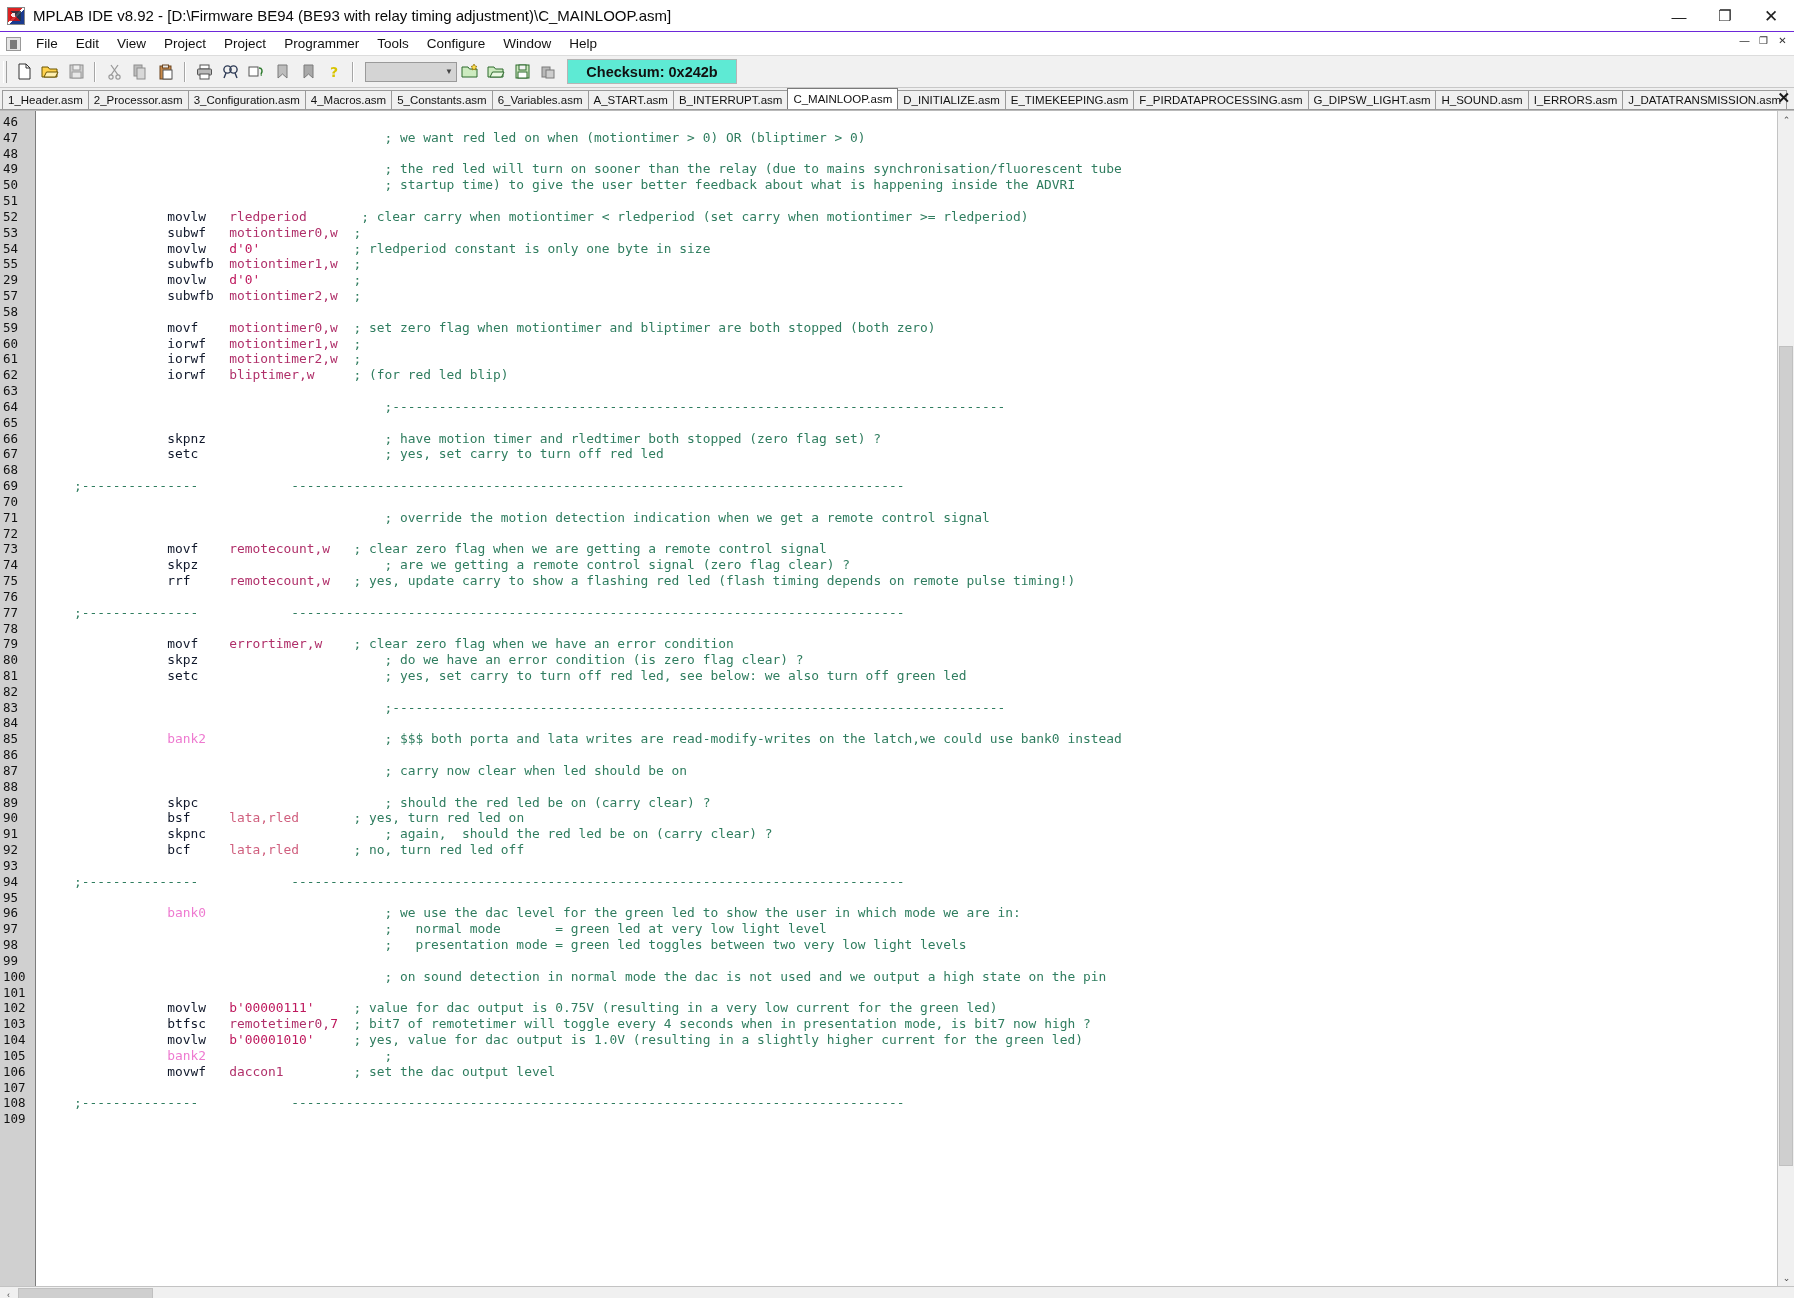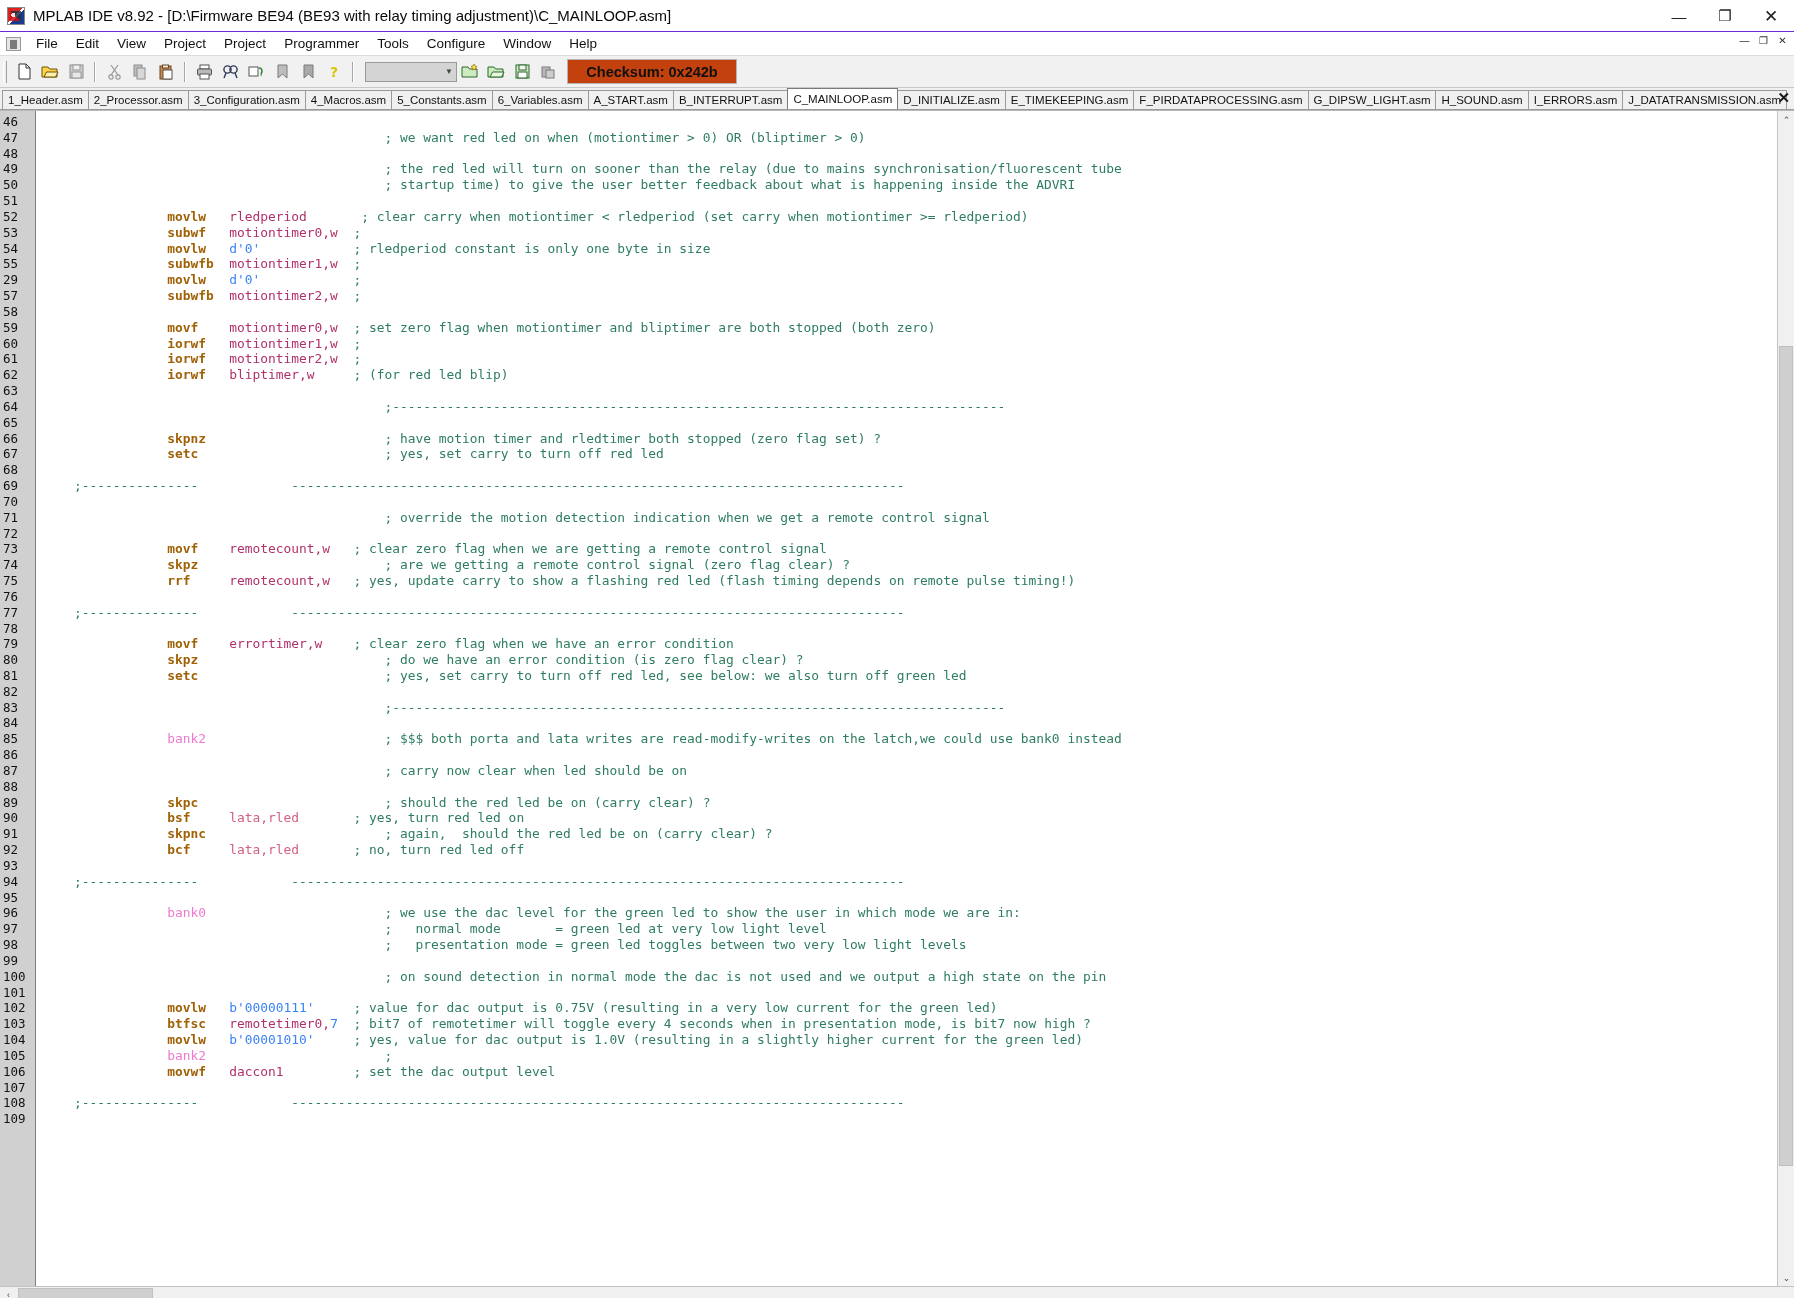--- a/index.html
+++ b/index.html
@@ -118,21 +118,21 @@
     display: flex; align-items: center; justify-content: flex-end;
     font-size: 11px;
     color: #555;
     padding-right: 3px;
   }
   .tb-combo .arr { font-size: 8px; color: #444; }
   .checksum-box {
     position: absolute; left: 567px; top: 3px;
     width: 170px; height: 25px;
     border: 1px solid #b5b5b5;
-    background: #c2410c;
+    background: #5eead4;
     display: flex; align-items: center; justify-content: center;
     font-size: 14.5px;
     color: #111;
     font-weight: 600;
   }
 
   
   .gi { display:block; }
 
   
@@ -208,24 +208,24 @@
   }
   .cline {
     height: 15.84px;
     line-height: 15.84px;
     font-family: "DejaVu Sans Mono", monospace;
     font-size: 12.9px;
     white-space: pre;
     color: #111;
     letter-spacing: 0px;
   }
-  .mn  { color: #a16207; font-weight: 700; }   
+  .mn  { color: #0f172a; font-weight: 400; }   
   .op  { color: #b0306a; }                      
   .op2 { color: #d0607f; }                      
-  .num { color: #3b82f6; }                      
+  .num { color: #be185d; }                      
   .cm  { color: #2f7d5f; }                      
   .mac { color: #ee7ad0; }                      
 
   
   .vscroll {
     position: absolute; right: 0; top: 0; bottom: 0;
     width: 17px; background: #f0f0f0;
     border-left: 1px solid #c3c3c3;
   }
   .vs-arrow {

